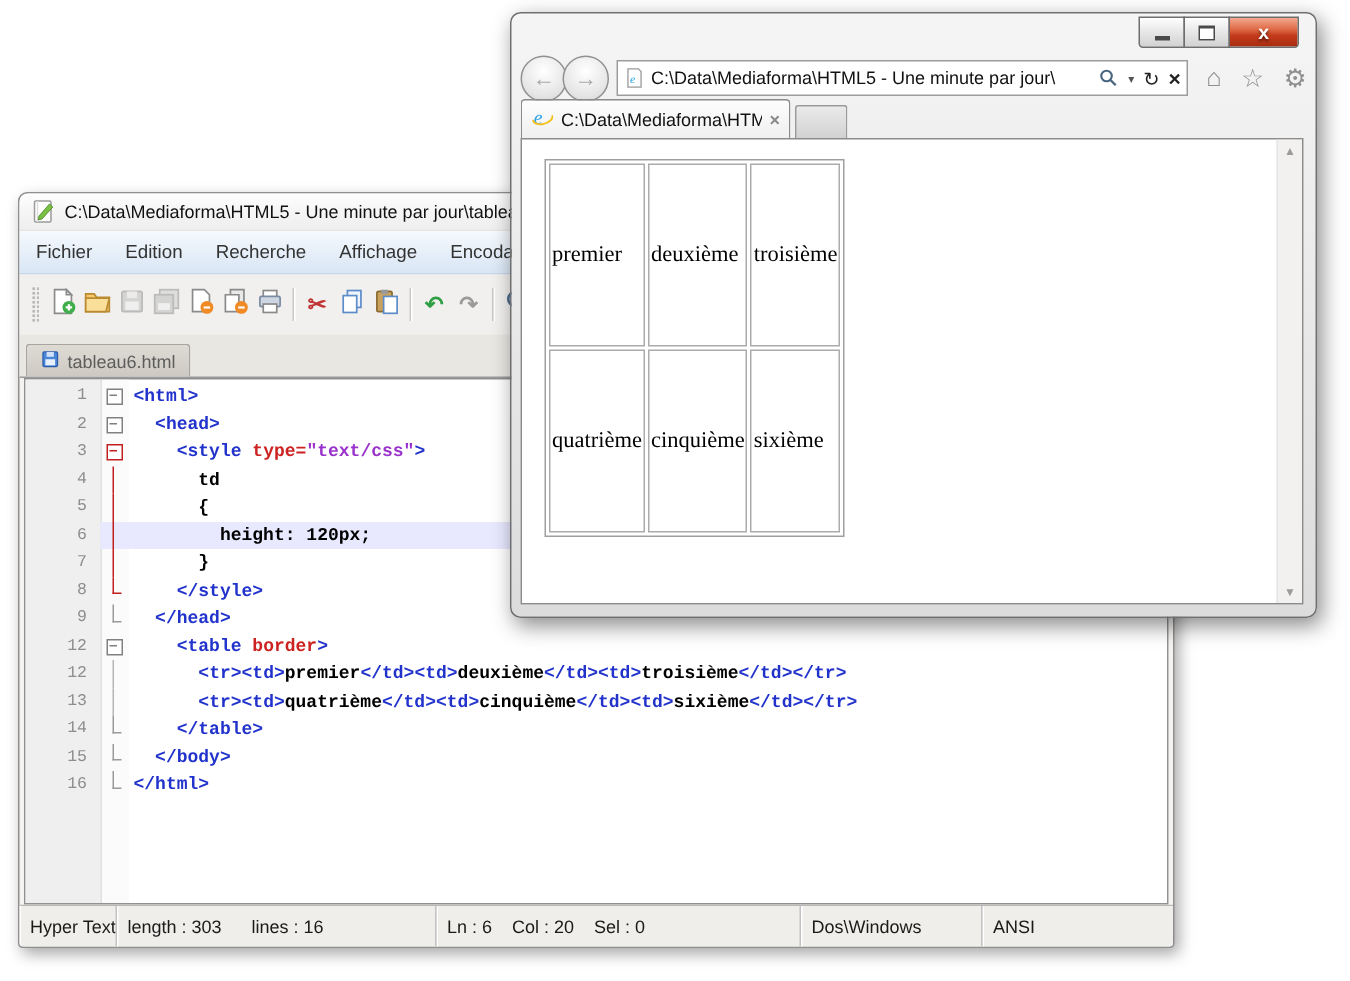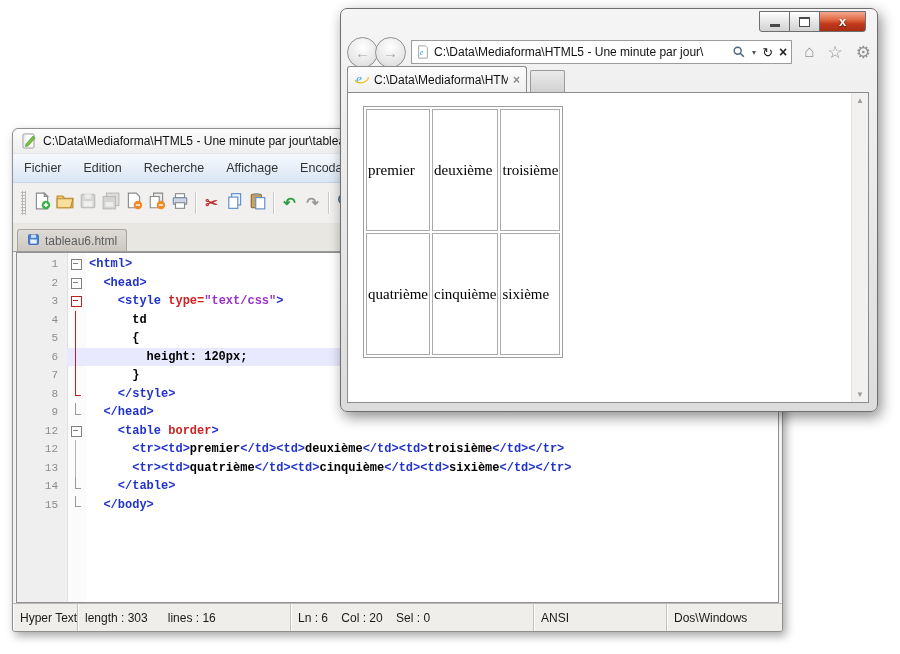--- a/index.html
+++ b/index.html
@@ -338,28 +338,37 @@
           </div>
           <div class="cl">
             <span class="ln">15</span>
             <span class="rest">
               <span class="fm">
                 <span class="fmk end"></span>
               </span>
               <span class="ct"><span class="tk-pln">  </span><span class="tk-tag">&lt;/body&gt;</span></span>
             </span>
           </div>
+          <div class="cl">
+            <span class="ln">16</span>
+            <span class="rest">
+              <span class="fm">
+                <span class="fmk end"></span>
+              </span>
+              <span class="ct"><span class="tk-tag">&lt;/html&gt;</span></span>
+            </span>
+          </div>
         </div>
     </div>
     <div class="np-status">
       <div class="st s1">Hyper Text Markup Language file</div>
       <div class="st s2">length : 303      lines : 16</div>
       <div class="st s3">Ln : 6    Col : 20    Sel : 0</div>
+      <div class="st s4">Dos\Windows</div>
       <div class="st s5">ANSI</div>
-      <div class="st s4">Dos\Windows</div>
 
       <div class="grip"></div>
     </div>
   </div>
 
   <div class="ie-win">
     <div class="cap">
       <div class="cb">
           <span class="mingl"></span>
         </div>

